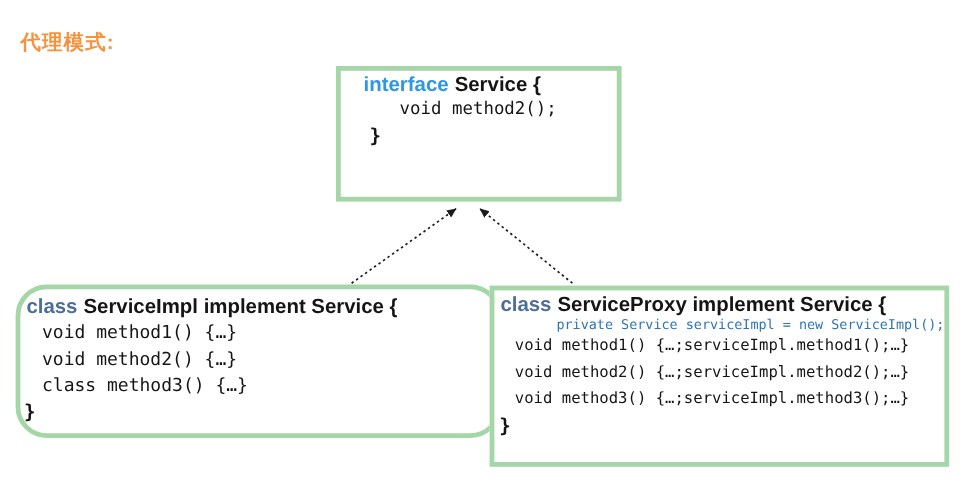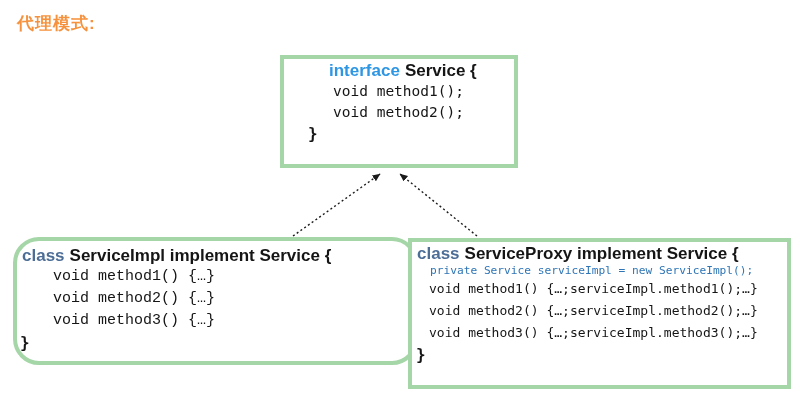--- a/index.html
+++ b/index.html
@@ -11,21 +11,21 @@
     position: relative;
     width: 800px;
     height: 404px;
     background: #ffffff;
     overflow: hidden;
     font-family: "Liberation Sans", sans-serif;
   }
   .page-title {
     position: absolute;
     left: 17px;
-    top: 12px;
+    top: 24px;
     font-size: 17px;
     font-weight: bold;
     color: var(--title-orange, #F6923E);
     letter-spacing: 1px;
   }
   .box {
     position: absolute;
     box-sizing: border-box;
     background: #ffffff;
     border: 4px solid var(--box-border-green, #A5D6A7);
@@ -38,39 +38,39 @@
     font-size: 17px;
     font-weight: bold;
     color: var(--code-black, #151515);
     line-height: 21px;
     white-space: nowrap;
   }
   #interface-box .hdr { margin-left: 19px; }
   #impl-box .hdr, #proxy-box .hdr { margin-left: 5px; line-height: 20px; }
 
   .kw { margin-right: 5px; }
-  .kw-interface { color: var(--interface-keyword-blue, #2E96E3); margin-left: 26px; }
+  .kw-interface { color: var(--interface-keyword-blue, #2E96E3); }
   .kw-class     { color: var(--class-keyword-slate, #4C6E96); }
 
   .code-line {
     font-family: "DejaVu Sans Mono", monospace;
     color: var(--code-black, #151515);
     white-space: nowrap;
   }
   #interface-box .code-line { margin-left: 49px; font-size: 14.5px; line-height: 21px; }
-  #impl-box .code-line      { margin-left: 36px; font-size: 15px;   line-height: 22px; font-family: Liberation Mono, monospace; }
+  #impl-box .code-line      { margin-left: 18px; font-size: 15px;   line-height: 22px; }
   #proxy-box .code-line     { margin-left: 17px; font-size: 13px; line-height: 22px; }
 
   .field-line {
     font-family: "DejaVu Sans Mono", monospace;
     font-size: 11.2px;
     line-height: 14px;
-    margin-left: 18px;
     color: var(--field-line-blue, #2E75B6);
     white-space: nowrap;
+    text-align: right;
   }
 
   .close-line {
     font-family: "DejaVu Sans Mono", monospace;
     font-weight: bold;
     font-size: 16px;
     color: var(--code-black, #151515);
     line-height: 21px;
   }
   #interface-box .close-line { margin-left: 24px; }
@@ -88,32 +88,31 @@
 <body>
 
 <div id="stage">
 
   <div class="page-title">代理模式:</div>
 
   <div class="box" id="interface-box">
     <div class="hdr">
       <span class="kw kw-interface">interface</span><span>Service {</span>
     </div>
-    <div class="code-line">void method1();</div>
     <div class="code-line">void method2();</div>
     <div class="close-line">}</div>
   </div>
 
   <div class="box" id="impl-box">
     <div class="hdr">
       <span class="kw kw-class">class</span><span>ServiceImpl implement Service {</span>
     </div>
     <div class="code-line">void method1() {…}</div>
     <div class="code-line">void method2() {…}</div>
-    <div class="code-line">void method3() {…}</div>
+    <div class="code-line">class method3() {…}</div>
     <div class="close-line">}</div>
   </div>
 
   <div class="box" id="proxy-box">
     <div class="hdr">
       <span class="kw kw-class">class</span><span>ServiceProxy implement Service {</span>
     </div>
     <div class="field-line">private Service serviceImpl = new ServiceImpl();</div>
     <div class="code-line">void method1() {…;serviceImpl.method1();…}</div>
     <div class="code-line">void method2() {…;serviceImpl.method2();…}</div>

